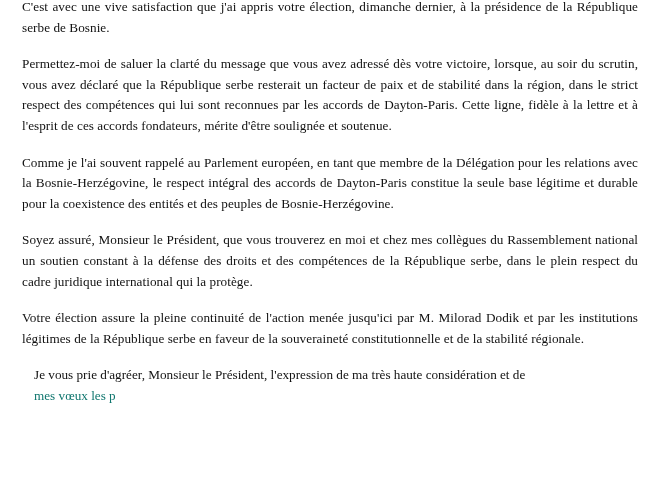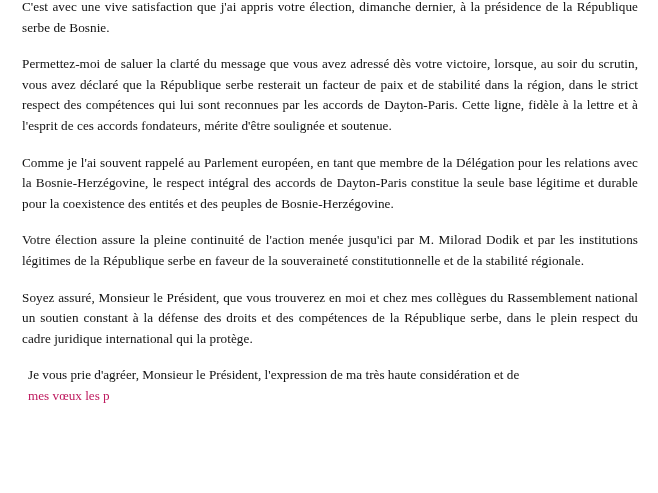--- a/index.html
+++ b/index.html
@@ -37,26 +37,26 @@
     letter-spacing: 0.05px;
   }
   .para.first {
     margin-top: -3px;
   }
   .closing {
     font-family: "Liberation Serif", serif;
     font-size: 13.2px;
     line-height: 20.6px;
     color: #111111;
-    margin: 6px;
+    margin: 12px;
     text-align: left;
   }
   .closing .line2 {
     display: block;
-    color: #be185d;
+    color: #0f766e;
   }
   .signature-zone {
     position: absolute;
     left: 0;
     top: 420px;
     width: 658px;
     height: 73px;
   }
   .sig-name {
     position: absolute;
@@ -107,22 +107,22 @@
 </style>
 </head>
 <body>
 
 <div class="page">
 
   <div class="letter-body">
     <p class="para first">C'est avec une vive satisfaction que j'ai appris votre élection, dimanche dernier, à la présidence de la République serbe de Bosnie.</p>
     <p class="para">Permettez-moi de saluer la clarté du message que vous avez adressé dès votre victoire, lorsque, au soir du scrutin, vous avez déclaré que la République serbe resterait un facteur de paix et de stabilité dans la région, dans le strict respect des compétences qui lui sont reconnues par les accords de Dayton-Paris. Cette ligne, fidèle à la lettre et à l'esprit de ces accords fondateurs, mérite d'être soulignée et soutenue.</p>
     <p class="para">Comme je l'ai souvent rappelé au Parlement européen, en tant que membre de la Délégation pour les relations avec la Bosnie-Herzégovine, le respect intégral des accords de Dayton-Paris constitue la seule base légitime et durable pour la coexistence des entités et des peuples de Bosnie-Herzégovine.</p>
+    <p class="para">Soyez assuré, Monsieur le Président, que vous trouverez en moi et chez mes collègues du Rassemblement national un soutien constant à la défense des droits et des compétences de la République serbe, dans le plein respect du cadre juridique international qui la protège.</p>
     <p class="para">Votre élection assure la pleine continuité de l'action menée jusqu'ici par M. Milorad Dodik et par les institutions légitimes de la République serbe en faveur de la souveraineté constitutionnelle et de la stabilité régionale.</p>
-    <p class="para">Soyez assuré, Monsieur le Président, que vous trouverez en moi et chez mes collègues du Rassemblement national un soutien constant à la défense des droits et des compétences de la République serbe, dans le plein respect du cadre juridique international qui la protège.</p>
     <p class="closing">
       <span>Je vous prie d'agréer, Monsieur le Président, l'expression de ma très haute considération et de</span>
       <span class="line2">mes vœux les p</span>
     </p>
   </div>
 
   <div class="signature-zone">
 
     <div class="stamp-ellipse"></div>
 

